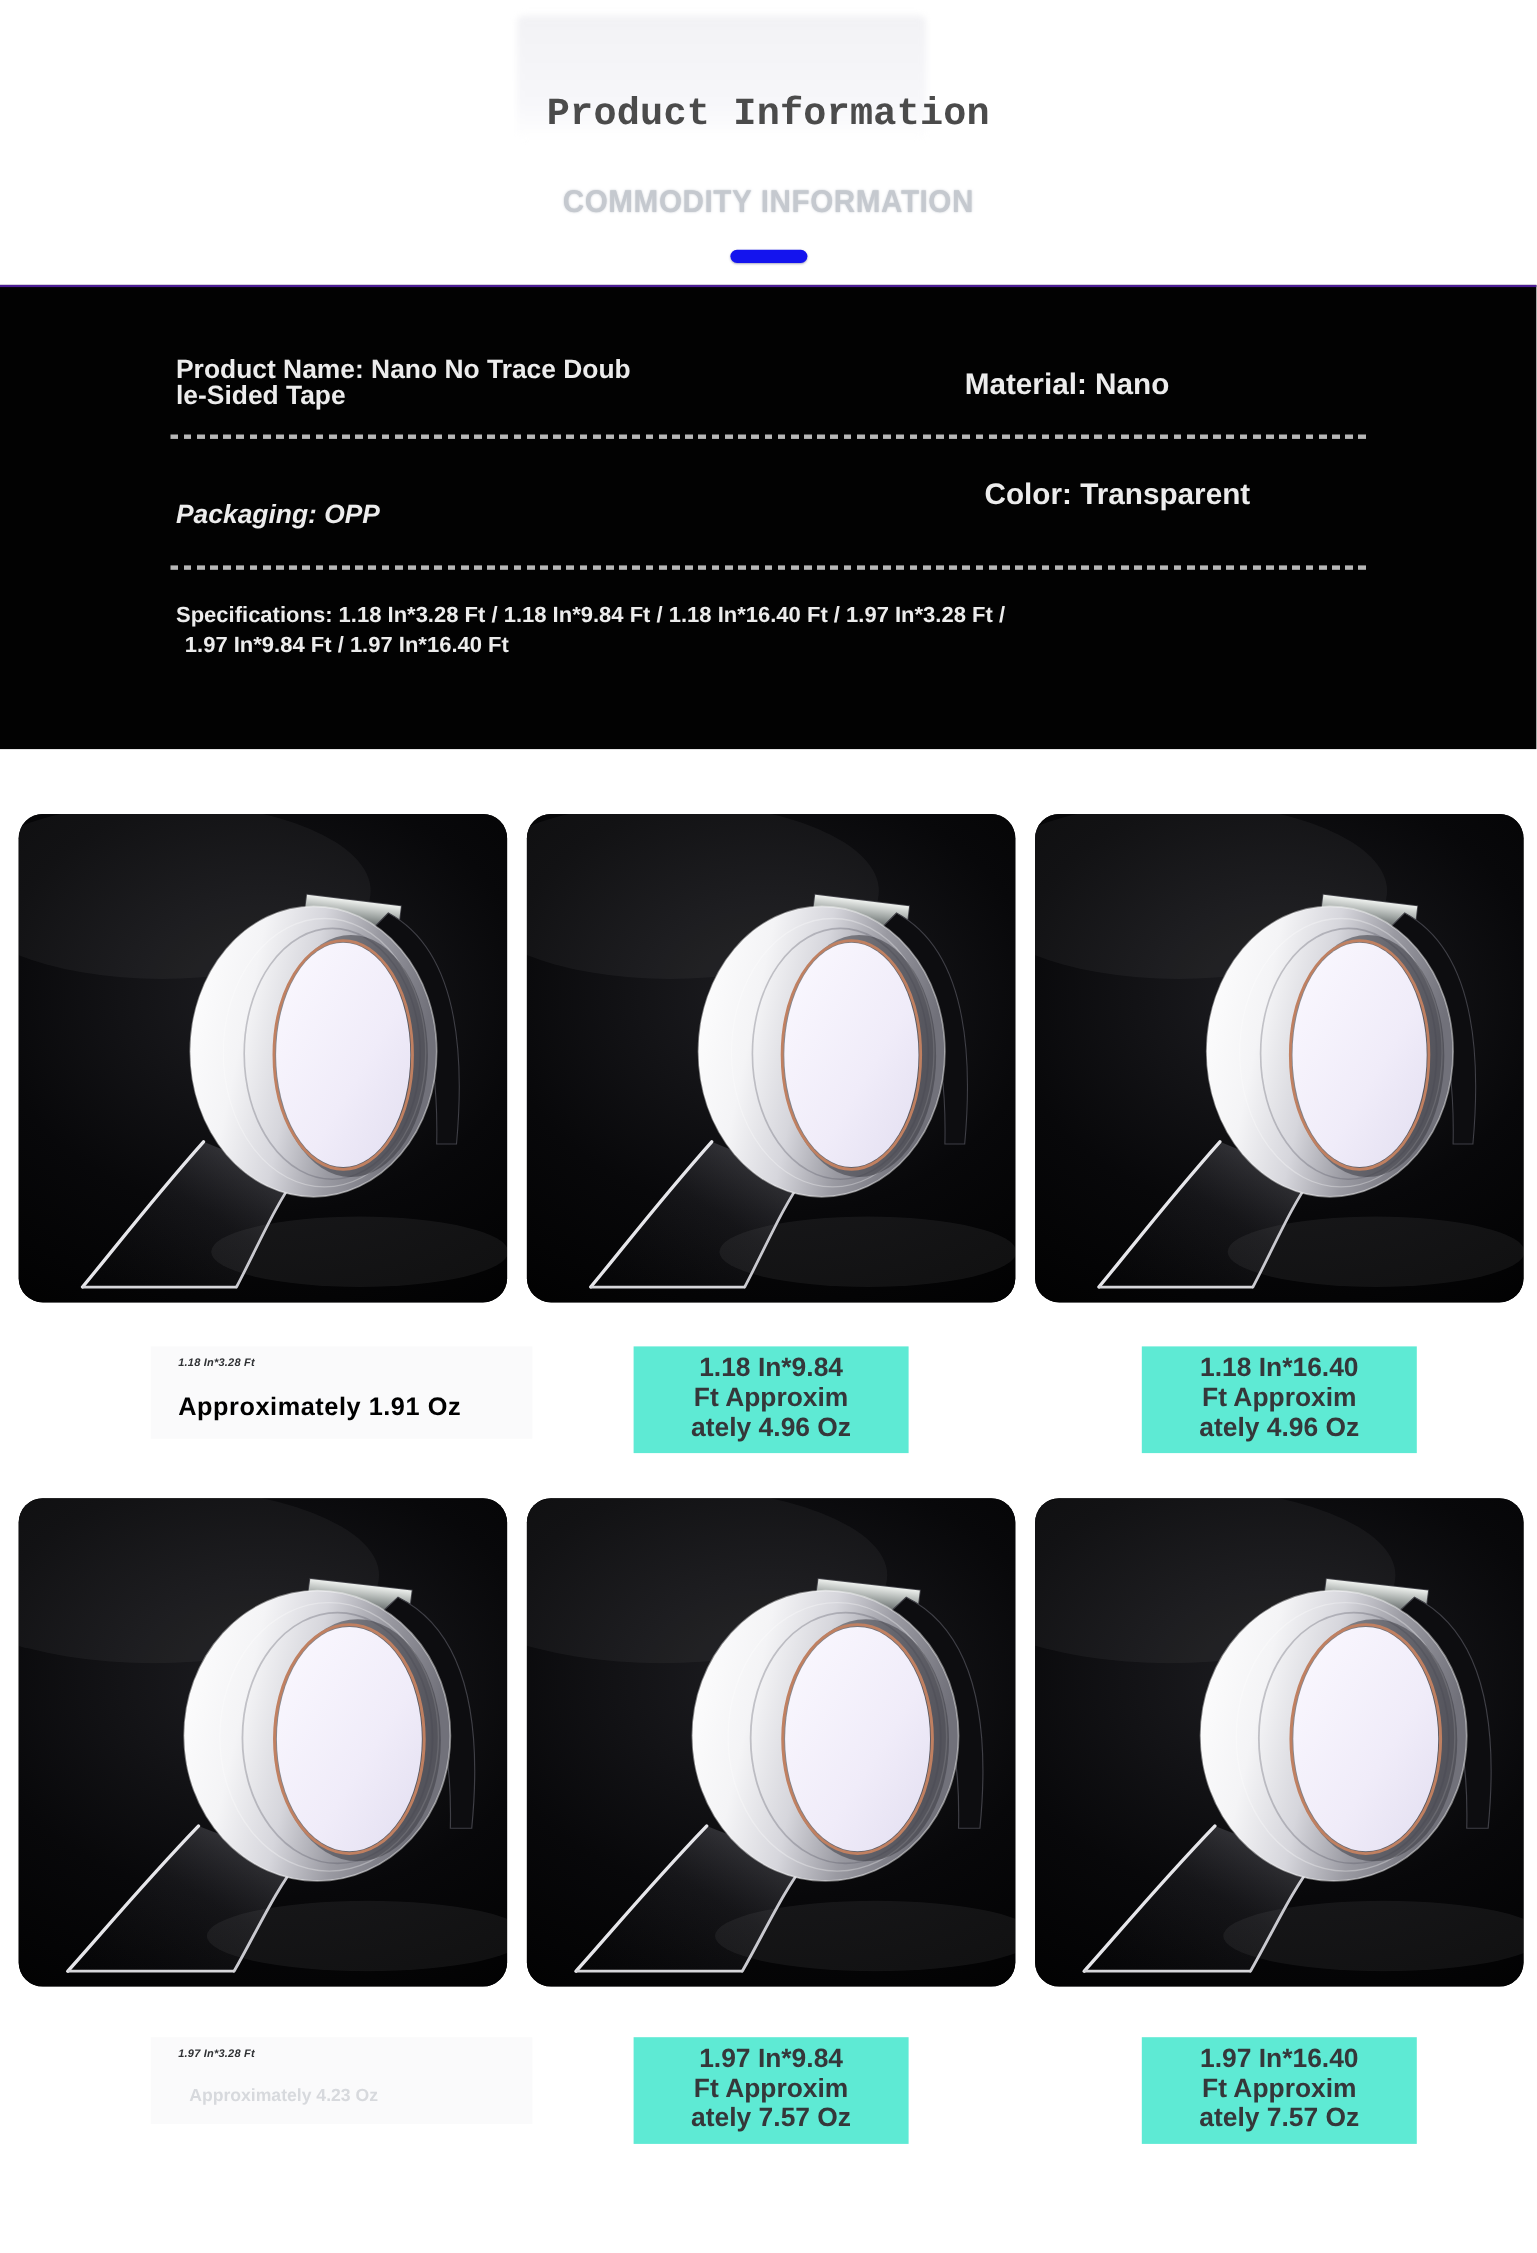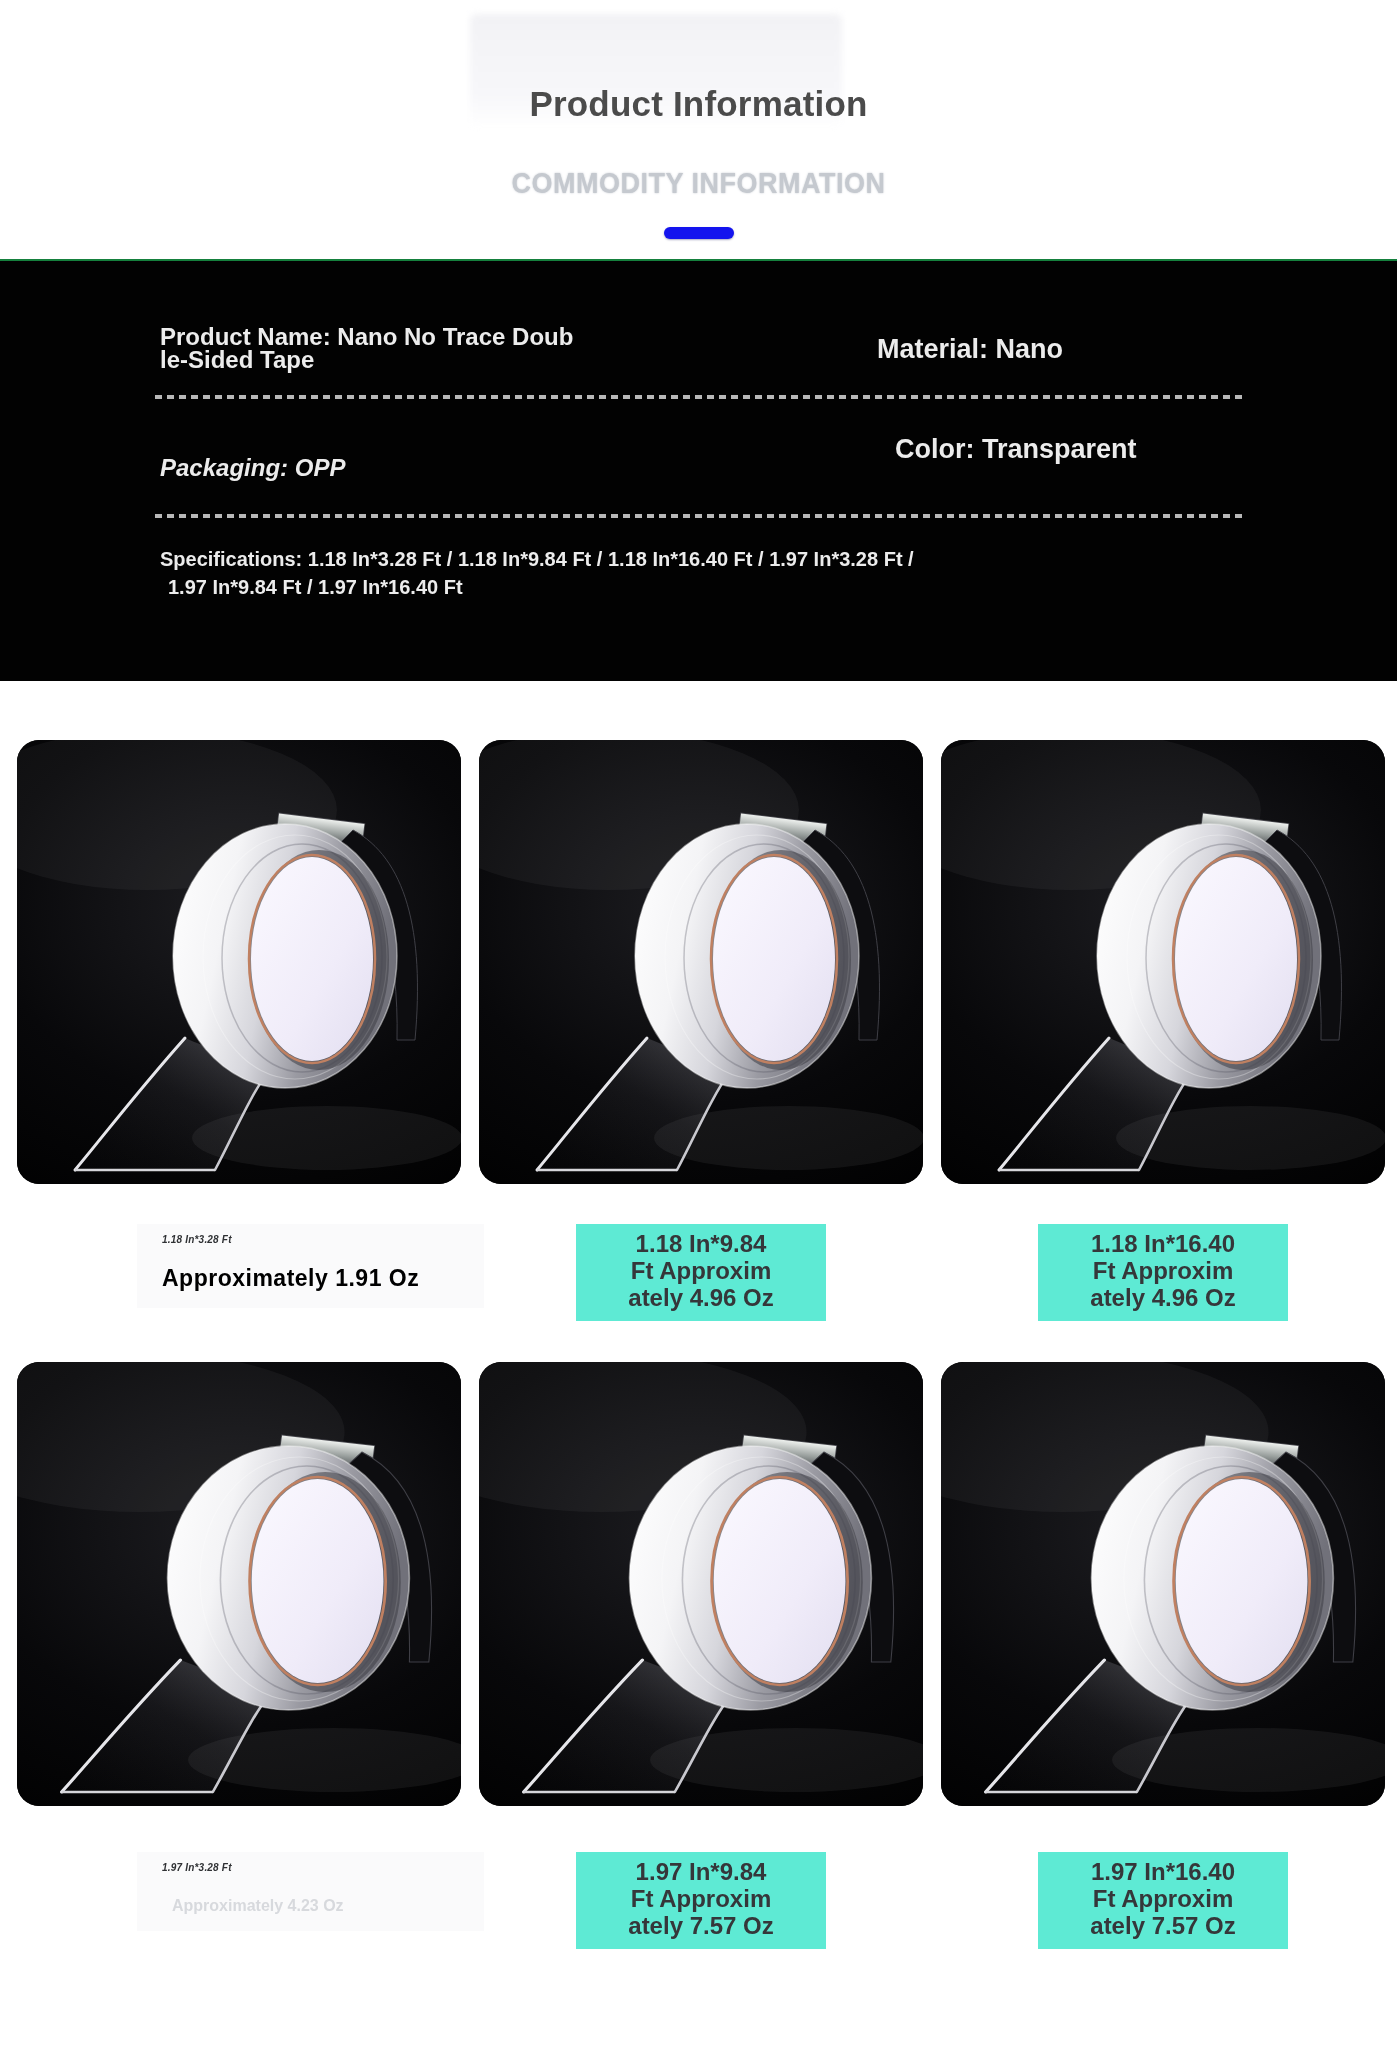--- a/index.html
+++ b/index.html
@@ -4,30 +4,30 @@
 <style>
   html,body{margin:0;padding:0;background:#fff;}
   .page{position:relative;width:1397px;height:2048px;background:#ffffff;overflow:hidden;
         font-family:"Liberation Sans", sans-serif;}
 
   
   .title-backdrop{position:absolute;left:470px;top:14px;width:372px;height:114px;
         background:linear-gradient(180deg,#f2f2f5 0%,#f7f7fa 70%,#ffffff 100%);
         border-radius:6px;filter:blur(3px);}
   .page-title{position:absolute;left:0;right:0;top:84px;margin:0;text-align:center;
-        font-size:35px;font-weight:700;color:#4b4b4b;letter-spacing:0.2px;}
+        font-size:35px;font-weight:700;color:#4b4b4b;letter-spacing:0.2px;font-family:Liberation Mono, monospace;}
   .page-subtitle{position:absolute;left:0;right:0;top:168px;text-align:center;
         font-size:27px;font-weight:600;color:#c5c9cf;letter-spacing:0.5px;
         filter:blur(0.5px);transform:scaleY(1.06);text-shadow:0 0 2px rgba(170,175,185,.7);}
   .accent-bar{position:absolute;left:664px;top:227px;width:70px;height:12px;border-radius:6px;
         background:#1414ee;box-shadow:0 1px 2px rgba(0,0,80,.35);}
 
   
   .info-panel{position:absolute;left:0;top:259px;width:1397px;height:420px;
-        background:#020202;border-top:2px solid #15803d;color:#ececec;}
+        background:#020202;border-top:2px solid #4c1d95;color:#ececec;}
   .pn{position:absolute;left:160px;top:64px;font-size:24px;font-weight:700;line-height:23px;}
   .material{position:absolute;left:877px;top:73px;font-size:27px;font-weight:700;}
   .packaging{position:absolute;left:160px;top:193px;font-size:24px;font-weight:700;font-style:italic;}
   .color-val{position:absolute;left:877px;top:173px;font-size:27px;font-weight:700;margin-left:18px;}
   .dash{position:absolute;left:155px;width:1090px;height:4px;
         background:repeating-linear-gradient(90deg,#b8b8b8 0 7px,transparent 7px 12px);}
   .dash1{top:134px;} .dash2{top:253px;}
   .specs{position:absolute;left:160px;top:284px;font-size:20px;font-weight:700;line-height:28px;}
   .specs .l2{padding-left:8px;}
 

